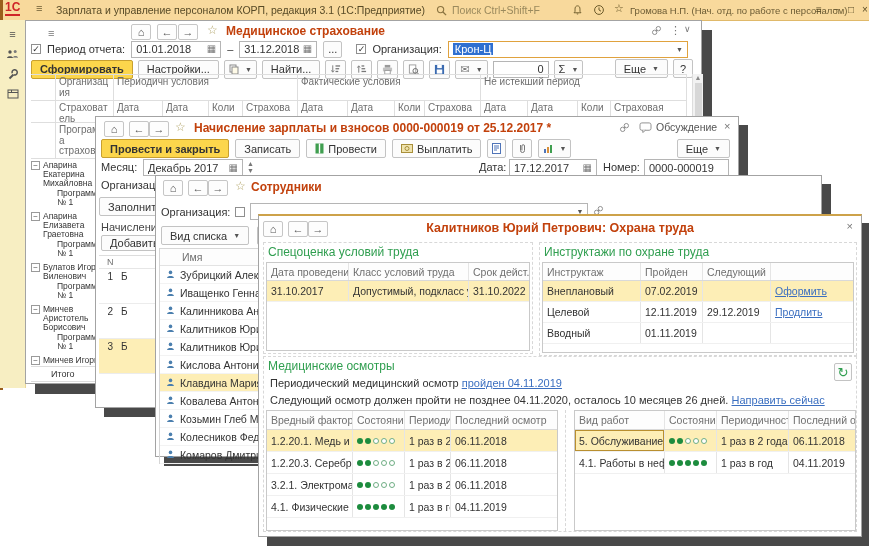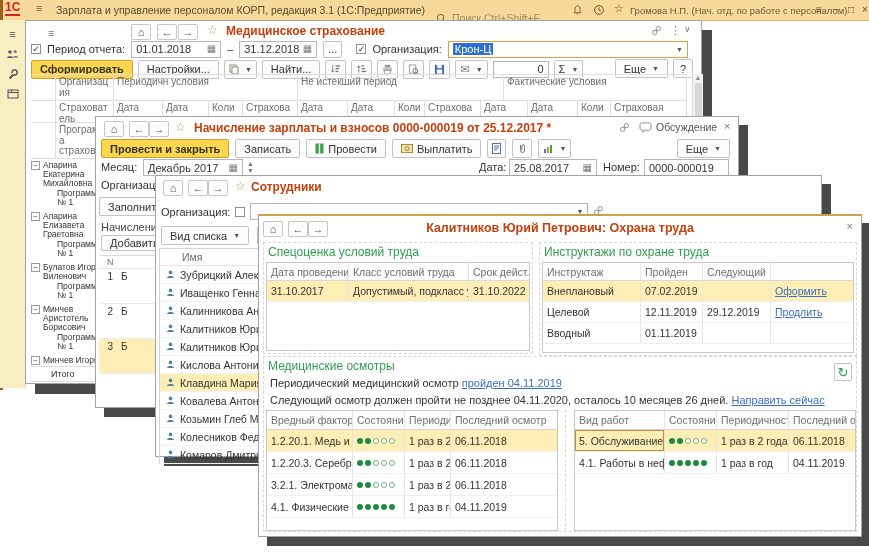--- a/index.html
+++ b/index.html
@@ -4,21 +4,21 @@
 <style>
   html,body{margin:0;padding:0;background:#fff;}
   .screen{position:relative;width:869px;height:558px;overflow:hidden;background:#fff;
           font-family:"Liberation Sans","DejaVu Sans",sans-serif;font-size:11px;color:#333;}
   
   .topbar{position:absolute;left:0;top:0;width:869px;height:20px;background:#f8d99c;border-bottom:1px solid #e0b96a;}
   .topbar>*{position:absolute;top:3px;}
   .logo{left:5px;top:1px;color:#cf2427;font-weight:bold;font-size:12px;border-bottom:2px solid #cf2427;line-height:13px;}
   .tb-menu{left:36px;color:#6b5b33;font-size:11px;top:2px;}
   .tb-title{left:56px;top:4px;color:#574a26;font-size:10.5px;white-space:nowrap;}
-  .tb-search{left:434px;top:3px;display:flex;align-items:center;gap:4px;color:#9b8a5d;font-size:10.5px;margin-top:8px;}
+  .tb-search{left:434px;top:3px;display:flex;align-items:center;gap:4px;color:#9b8a5d;font-size:10.5px;}
   .tb-ic{width:14px;height:14px;display:inline-flex;align-items:center;justify-content:center;}
   .tb-user{left:630px;top:5px;color:#6b5b33;font-size:9.5px;white-space:nowrap;}
   .wc{color:#5d4f28;font-size:10px;top:4px;}
   .edge{position:absolute;left:0;top:0;width:3px;height:390px;background:#9a5f1d;}
   .sidebar{position:absolute;left:0;top:20px;width:25px;height:368px;background:#f7eec2;border-right:1px solid #ead898;}
   .sb-ic{width:25px;height:20px;display:flex;align-items:center;justify-content:center;color:#4f4f4f;}
   
   .win{position:absolute;background:#fff;border:1px solid #a3a3a3;box-shadow:9px 9px 0 rgba(28,28,28,.8);}
   #win-med{left:25px;top:20px;width:675px;height:362px;box-shadow:10px 10px 0 rgba(28,28,28,.8);}
   #win-pay{left:95px;top:116px;width:642px;height:290px;}
@@ -244,22 +244,22 @@
           <span>Еще</span>
           <span class="dd">▼</span>
         </span>
       <span class="btn ic" style="width:20px;justify-content:center;">?</span>
     </div>
 
     <div class="hband" style="top:53px;">
       <div class="hcell" style="width:25px;height:27px;border-top:1px solid #dedede;"></div>
       <div class="hcell" style="width:58px;height:27px;border-top:1px solid #dedede;">Организация</div>
       <div class="hcell" style="width:184px;height:27px;border-top:1px solid #dedede;">Периодичн условия</div>
+      <div class="hcell" style="width:183px;height:27px;border-top:1px solid #dedede;">Фактические условия</div>
       <div class="hcell" style="width:206px;height:27px;border-top:1px solid #dedede;">Не истекший период</div>
-      <div class="hcell" style="width:183px;height:27px;border-top:1px solid #dedede;">Фактические условия</div>
     </div>
     <div class="hband" style="top:80px;">
       <div class="hcell" style="width:25px;height:22px;"></div>
       <div class="hcell" style="width:58px;height:22px;">Страхователь</div>
       <div class="hcell" style="width:49px;height:22px;">Дата начала</div>
       <div class="hcell" style="width:46px;height:22px;">Дата окончания</div>
       <div class="hcell bb" style="width:34px;height:22px;">Количество</div>
       <div class="hcell" style="width:55px;height:22px;">Страховая премия</div>
       <div class="hcell" style="width:50px;height:22px;">Дата начала</div>
       <div class="hcell" style="width:47px;height:22px;">Дата окончания</div>
@@ -373,21 +373,21 @@
 
     <div class="abs" style="left:5px;top:42px;height:18px;width:630px;">
       <span class="abs lbl" style="left:0;top:2px;">Месяц:</span>
       <span class="fld abs" style="left:42px;top:0;width:100px;justify-content:space-between;">
         <span>Декабрь 2017</span>
           <span class="calic">▦</span>
       </span>
       <span class="abs gray" style="left:146px;top:1px;font-size:7px;line-height:7px;">▲<br>▼</span>
       <span class="abs lbl" style="left:378px;top:2px;">Дата:</span>
       <span class="fld abs" style="left:408px;top:0;width:88px;justify-content:space-between;">
-        <span>25.08.2017</span>
+        <span>17.12.2017</span>
           <span class="calic">▦</span>
       </span>
       <span class="abs lbl" style="left:502px;top:2px;">Номер:</span>
       <span class="fld abs" style="left:543px;top:0;width:85px;">0000-000019</span>
     </div>
 
     <span class="abs lbl" style="left:5px;top:62px;">Организация:</span>
     <span class="abs" style="left:58px;top:62px;">К</span>
     <span class="btn abs" style="left:3px;top:80px;">
         <span>Заполнить</span>

